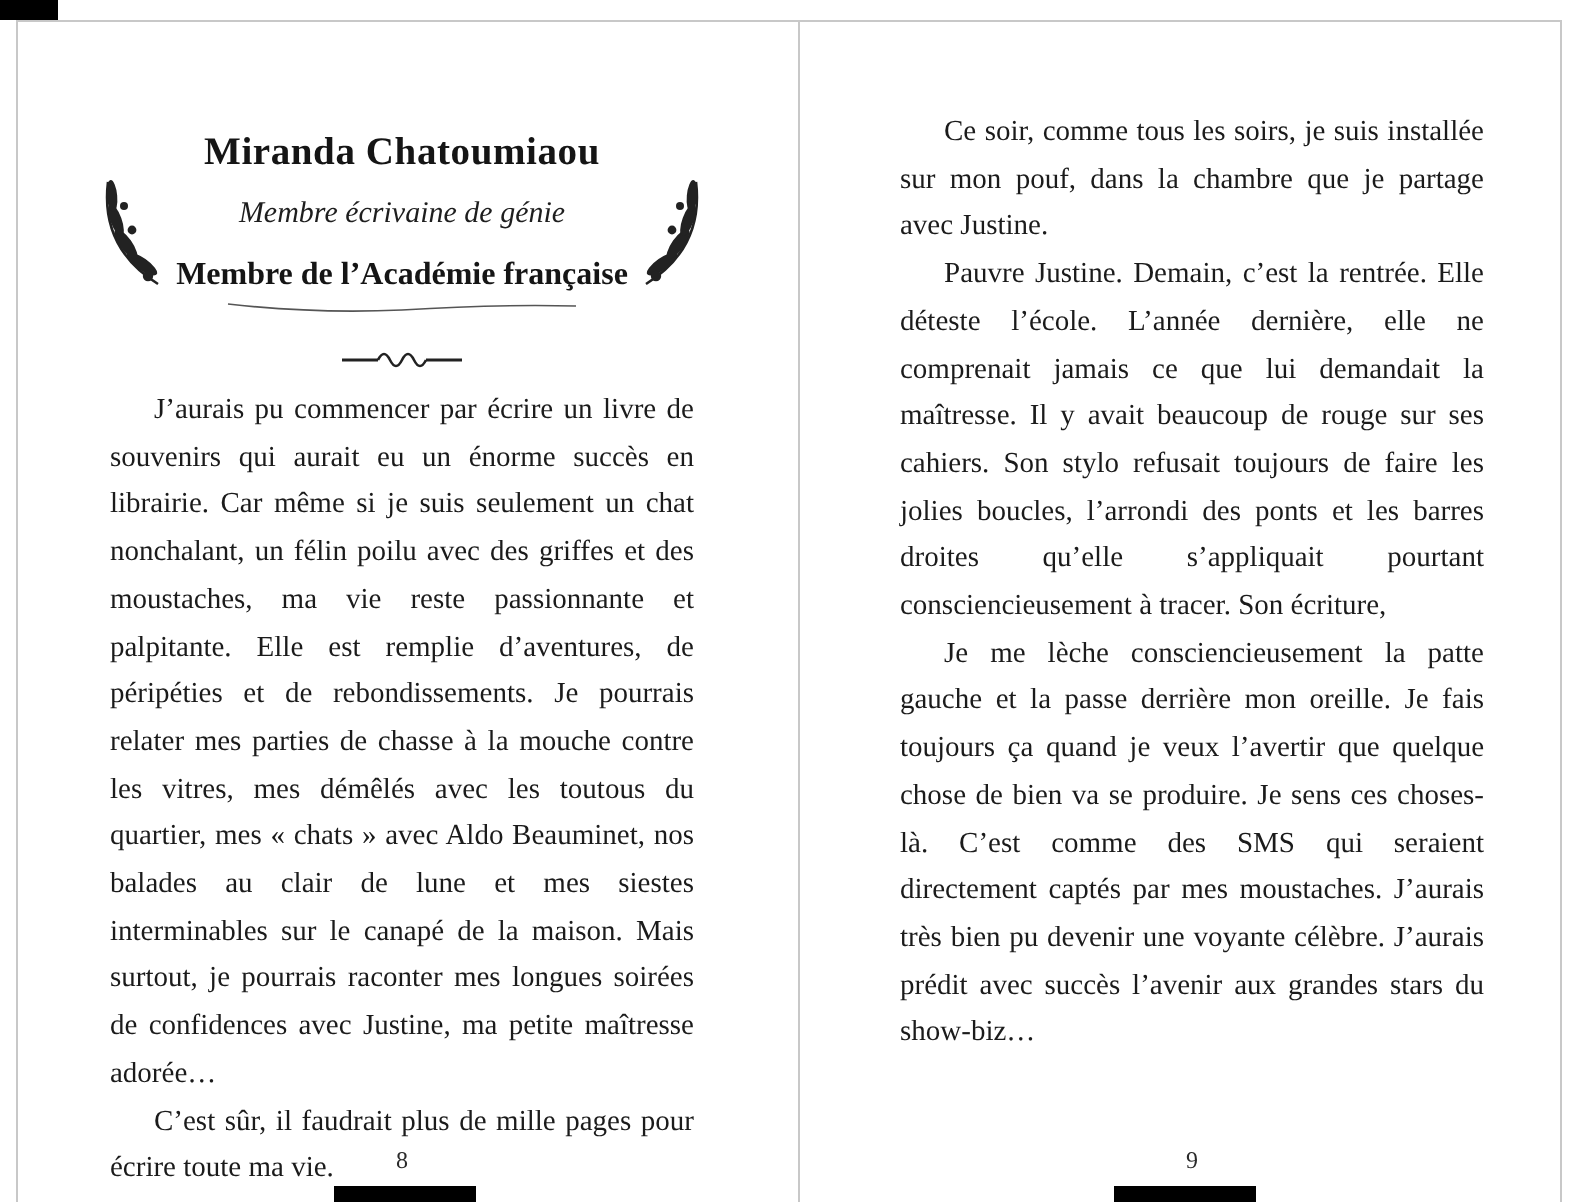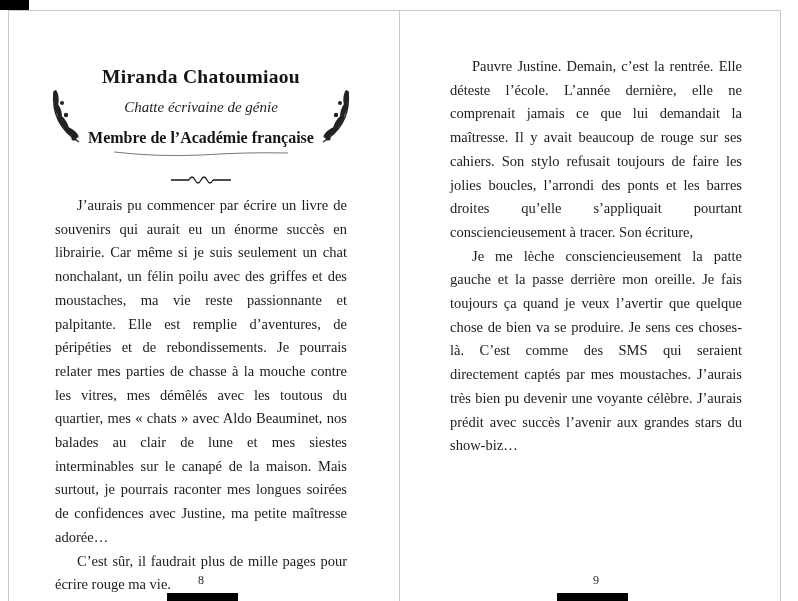--- a/index.html
+++ b/index.html
@@ -93,46 +93,47 @@
           <ellipse cx="30" cy="44" rx="9" ry="3" transform="rotate(35 30 44)" fill="#222"></ellipse>
           <ellipse cx="22" cy="34" rx="9" ry="3" transform="rotate(55 22 34)" fill="#222"></ellipse>
           <ellipse cx="17" cy="22" rx="8.5" ry="2.8" transform="rotate(70 17 22)" fill="#222"></ellipse>
           <ellipse cx="15" cy="10" rx="8" ry="2.6" transform="rotate(85 15 10)" fill="#222"></ellipse>
           <circle cx="33" cy="50" r="2.6" fill="#222"></circle>
           <circle cx="25" cy="27" r="2.2" fill="#222"></circle>
           <circle cx="21" cy="15" r="2" fill="#222"></circle>
         </svg>
       </span>
       <div class="book-title">Miranda Chatoumiaou</div>
-      <div class="book-subtitle">Chatte écrivaine de génie</div>
+      <div class="book-subtitle">Membre écrivaine de génie</div>
       <div class="book-affiliation">Membre de l’Académie française</div>
       <div class="ribbon">
         <svg width="178" height="8" viewBox="0 0 178 8">
           <path d="M2 3 q44 5 87 3 q47 -3 87 -2" fill="none" stroke="#555" stroke-width="0.8"></path>
         </svg>
       </div>
     </div>
 
     <div class="divider">
       <svg width="64" height="12" viewBox="0 0 64 12">
         <path d="M2 6 H20" stroke="#222" stroke-width="1.6" fill="none"></path>
         <path d="M20 6 q3 -6 6 0 q3 6 6 0 q3 -6 6 0 q3 6 6 0" fill="none" stroke="#222" stroke-width="1.3"></path>
         <path d="M44 6 H62" stroke="#222" stroke-width="1.6" fill="none"></path>
       </svg>
     </div>
 
     <div class="body-text">
       <p>J’aurais pu commencer par écrire un livre de souvenirs qui aurait eu un énorme succès en librairie. Car même si je suis seulement un chat nonchalant, un félin poilu avec des griffes et des moustaches, ma vie reste passionnante et palpitante. Elle est remplie d’aventures, de péripéties et de rebondissements. Je pourrais relater mes parties de chasse à la mouche contre les vitres, mes démêlés avec les toutous du quartier, mes « chats » avec Aldo Beauminet, nos balades au clair de lune et mes siestes interminables sur le canapé de la maison. Mais surtout, je pourrais raconter mes longues soirées de confidences avec Justine, ma petite maîtresse adorée…</p>
-      <p>C’est sûr, il faudrait plus de mille pages pour écrire rouge ma vie.</p>
+      <p>C’est sûr, il faudrait plus de mille pages pour écrire toute ma vie.</p>
     </div>
 
     <div class="page-number">8</div>
   </div>
 
   <div class="page right">
     <div class="body-text">
+      <p>Ce soir, comme tous les soirs, je suis installée sur mon pouf, dans la chambre que je partage avec Justine.</p>
       <p>Pauvre Justine. Demain, c’est la rentrée. Elle déteste l’école. L’année dernière, elle ne comprenait jamais ce que lui demandait la maîtresse. Il y avait beaucoup de rouge sur ses cahiers. Son stylo refusait toujours de faire les jolies boucles, l’arrondi des ponts et les barres droites qu’elle s’appliquait pourtant consciencieusement à tracer. Son écriture,</p>
       <p>Je me lèche consciencieusement la patte gauche et la passe derrière mon oreille. Je fais toujours ça quand je veux l’avertir que quelque chose de bien va se produire. Je sens ces choses-là. C’est comme des SMS qui seraient directement captés par mes moustaches. J’aurais très bien pu devenir une voyante célèbre. J’aurais prédit avec succès l’avenir aux grandes stars du show-biz…</p>
     </div>
     <div class="page-number">9</div>
   </div>
 
 </div>
 
 </body></html>

